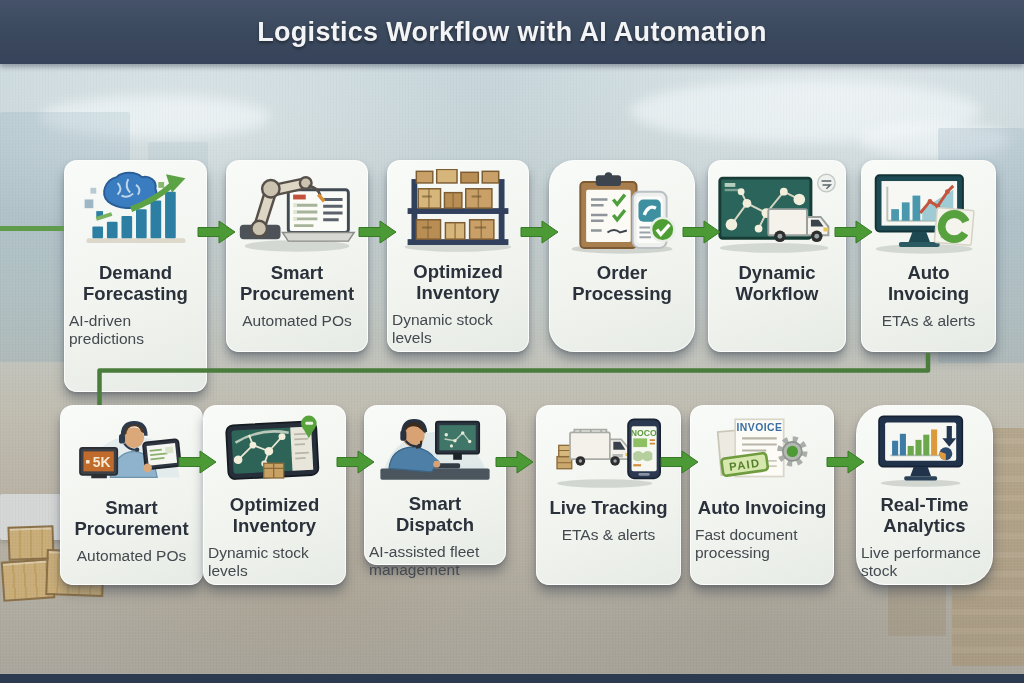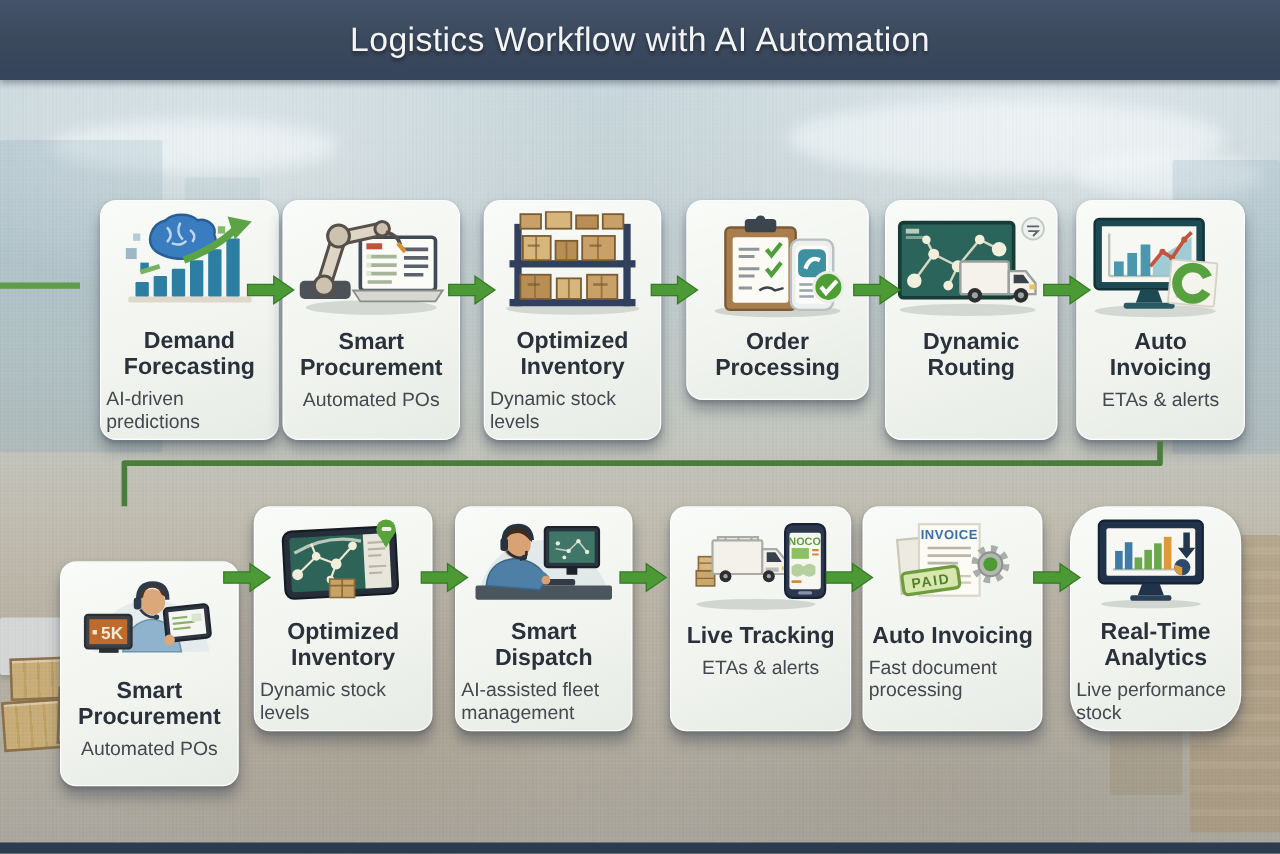--- a/index.html
+++ b/index.html
@@ -19,21 +19,21 @@
       repeating-linear-gradient(0deg, rgba(255,255,255,.03) 0 1px, transparent 1px 3px),
       repeating-linear-gradient(90deg, rgba(60,60,60,.03) 0 1px, transparent 1px 3px);
   }
   .header{
     position:absolute;left:0;top:0;width:1024px;height:64px;z-index:6;
     background:linear-gradient(180deg,#45526a 0%,#3c4a5e 45%,#36435a 100%);
     box-shadow:0 3px 5px rgba(20,30,45,.35);
     display:flex;align-items:center;justify-content:center;
   }
   .header h1{
-    margin:0;font-size:27px;font-weight:normal;color:#f3f4f5;letter-spacing:.3px;
+    margin:0;font-size:27px;font-weight:bold;color:#f3f4f5;letter-spacing:.3px;
     text-shadow:0 2px 3px rgba(0,0,0,.4);
   }
   .decor{position:absolute;z-index:1;}
   .cloud{background:rgba(246,251,253,.55);border-radius:50%;filter:blur(6px);}
   .bldg{border-radius:2px;}
   .crate{background:repeating-linear-gradient(90deg,#c9ad79 0 9px,#bea063 9px 11px);border:2px solid #8a6f45;box-shadow:inset 0 2px 0 rgba(255,255,255,.35);}
   .flow{position:absolute;left:0;top:0;z-index:4;pointer-events:none;}
   .card{
     position:absolute;z-index:3;box-sizing:border-box;
     background:linear-gradient(160deg,#f9fbf8 0%,#f0f3ee 60%,#e7ebe6 100%);
@@ -86,21 +86,21 @@
     <polygon points="683,227.5 704,227.5 704,221 720,232 704,243 704,236.5 683,236.5" fill="#4c9a35" stroke="#357a24" stroke-width="1"></polygon>
     <polygon points="835,227.5 856,227.5 856,221 872,232 856,243 856,236.5 835,236.5" fill="#4c9a35" stroke="#357a24" stroke-width="1"></polygon>
 
     <polygon points="179,457.5 200,457.5 200,451 216,462 200,473 200,466.5 179,466.5" fill="#4c9a35" stroke="#357a24" stroke-width="1"></polygon>
     <polygon points="337,457.5 358,457.5 358,451 374,462 358,473 358,466.5 337,466.5" fill="#4c9a35" stroke="#357a24" stroke-width="1"></polygon>
     <polygon points="496,457.5 517,457.5 517,451 533,462 517,473 517,466.5 496,466.5" fill="#4c9a35" stroke="#357a24" stroke-width="1"></polygon>
     <polygon points="661,457.5 682,457.5 682,451 698,462 682,473 682,466.5 661,466.5" fill="#4c9a35" stroke="#357a24" stroke-width="1"></polygon>
     <polygon points="827,457.5 848,457.5 848,451 864,462 848,473 848,466.5 827,466.5" fill="#4c9a35" stroke="#357a24" stroke-width="1"></polygon>
   </svg>
 
-  <div class="card row-top" style="left:64px;top:160px;width:143px;height:192px;margin-left:16px;">
+  <div class="card row-top" style="left:64px;top:160px;width:143px;height:232px;">
     <div class="icon">
       <svg viewBox="0 0 130 90">
         <rect x="14" y="70" width="102" height="5" rx="2" fill="#ddd8ca"></rect>
         <g fill="#2c7fa3">
           <rect x="20" y="58" width="11" height="12" rx="1"></rect>
             <rect x="35" y="53" width="11" height="17" rx="1"></rect>
           <rect x="50" y="47" width="11" height="23" rx="1"></rect>
             <rect x="65" y="40" width="11" height="30" rx="1"></rect>
           <rect x="80" y="31" width="11" height="39" rx="1"></rect>
             <rect x="95" y="22" width="11" height="48" rx="1"></rect>
@@ -169,21 +169,21 @@
           <rect x="77" y="52" width="25" height="20" fill="#c9a168"></rect>
         </g>
         <path d="M35 20 v20 M60 24 v16 M86 20 v20 M34 52 v20 M62 55 v17 M89 52 v20" stroke="#8a6a3a" stroke-width="1.5" opacity=".8"></path>
         <path d="M28 28 h10 M79 28 h10 M28 60 h10 M82 60 h12" stroke="#6e532c" stroke-width="2" opacity=".6"></path>
       </svg>
     </div>
     <h3>Optimized Inventory</h3>
     <p>Dynamic stock levels</p>
   </div>
 
-  <div class="card row-top" style="left:549px;top:160px;width:146px;height:160px;">
+  <div class="card row-top" style="left:549px;top:160px;width:146px;height:192px;border-radius:25px;">
     <div class="icon">
       <svg viewBox="0 0 130 90">
         <ellipse cx="65" cy="81" rx="52" ry="5" fill="#c8ccc6" opacity=".8"></ellipse>
         <rect x="22" y="12" width="58" height="68" rx="4" fill="#a97e4e" stroke="#7c5a34" stroke-width="2"></rect>
         <rect x="28" y="20" width="46" height="54" rx="2" fill="#fbfaf5"></rect>
         <rect x="38" y="5" width="26" height="11" rx="3" fill="#3c444d"></rect>
         <circle cx="51" cy="6" r="4" fill="#3c444d"></circle>
         <path d="M33 30 h17 M33 36 h13 M33 46 h17 M33 52 h13 M33 62 h11" stroke="#8f959b" stroke-width="2.5"></path>
         <path d="M56 30 l4 5 8 -10" stroke="#4f9e3d" stroke-width="3.5" fill="none"></path>
         <path d="M56 46 l4 5 8 -10" stroke="#4f9e3d" stroke-width="3.5" fill="none"></path>
@@ -221,21 +221,21 @@
         <rect x="56" y="40" width="40" height="27" rx="2" fill="#f4f2ea" stroke="#9aa09e" stroke-width="2"></rect>
         <path d="M96 48 h14 l8 10 v9 h-22 Z" fill="#f4f2ea" stroke="#9aa09e" stroke-width="2"></path>
         <path d="M100 51 h8 l5 7 h-13 Z" fill="#3a434b"></path>
         <circle cx="68" cy="68" r="6" fill="#2e2e2e"></circle>
           <circle cx="68" cy="68" r="2.5" fill="#9aa5aa"></circle>
         <circle cx="106" cy="68" r="6" fill="#2e2e2e"></circle>
           <circle cx="106" cy="68" r="2.5" fill="#9aa5aa"></circle>
         <rect x="113" y="59" width="5" height="4" fill="#e8c55a"></rect>
       </svg>
     </div>
-    <h3>Dynamic Routing</h3>
+    <h3>Dynamic Workflow</h3>
   </div>
 
   <div class="card row-top" style="left:861px;top:160px;width:135px;height:192px;">
     <div class="icon">
       <svg viewBox="0 0 130 90">
         <ellipse cx="60" cy="81" rx="50" ry="5" fill="#ccd1cb" opacity=".8"></ellipse>
         <rect x="10" y="5" width="90" height="58" rx="4" fill="#1d4a52" stroke="#123238" stroke-width="2"></rect>
         <rect x="16" y="11" width="78" height="46" fill="#f7f8f3"></rect>
         <path d="M22 52 h66 M22 52 v-35" stroke="#b9c2bb" stroke-width="2"></path>
         <rect x="26" y="40" width="8" height="12" fill="#4a98ad"></rect>
@@ -252,21 +252,21 @@
           <rect x="72" y="40" width="38" height="36" rx="2" fill="#f4f3ec" stroke="#d5d2c5" stroke-width="1.5"></rect>
           <path d="M78 48 h26 M78 70 h18" stroke="#c9c6ba" stroke-width="2"></path>
         </g>
         <circle cx="91" cy="58" r="13" fill="none" stroke="#57a23f" stroke-width="8" stroke-dasharray="66 12" transform="rotate(45 91 58)"></circle>
       </svg>
     </div>
     <h3>Auto Invoicing</h3>
     <p>ETAs &amp; alerts</p>
   </div>
 
-  <div class="card row-bottom" style="left:48px;top:405px;width:143px;height:180px;margin-top:44px;">
+  <div class="card row-bottom" style="left:60px;top:405px;width:143px;height:180px;">
     <div class="icon">
       <svg viewBox="0 0 130 90">
         <path d="M12 72 q10 -46 54 -48 q46 2 54 48 Z" fill="#e2eaec" opacity=".9"></path>
         <path d="M40 72 q4 -28 27 -30 q23 2 27 30 Z" fill="#8fb3cc" stroke="#6d93ad" stroke-width="1.5"></path>
         <circle cx="67" cy="26" r="12" fill="#dba87a"></circle>
         <path d="M55 24 q0 -14 12.5 -14 q12 0 12 12 l-4 -3 q-2 -6 -8 -6 q-8 0 -9 9 Z" fill="#4c3624"></path>
         <path d="M54 24 q0 -15 13.5 -15 q13.5 0 13.5 15" stroke="#2c3a4c" stroke-width="4" fill="none"></path>
         <rect x="50" y="22" width="7" height="11" rx="3" fill="#2c3a4c"></rect>
         <path d="M56 33 q6 8 14 7" stroke="#2c3a4c" stroke-width="2.5" fill="none"></path>
           <circle cx="71" cy="40" r="2.5" fill="#2c3a4c"></circle>
@@ -308,21 +308,21 @@
         <polygon points="97,17 111,17 104,29" fill="#58a33b"></polygon>
         <rect x="100" y="10" width="9" height="3.5" rx="1.5" fill="#eef4e6"></rect>
         <rect x="52" y="58" width="23" height="17" fill="#c8a164" stroke="#8a6a3a" stroke-width="1.5"></rect>
         <path d="M52 64 h23 M63.5 58 v17" stroke="#8a6a3a" stroke-width="1.5"></path>
       </svg>
     </div>
     <h3>Optimized Inventory</h3>
     <p>Dynamic stock levels</p>
   </div>
 
-  <div class="card row-bottom" style="left:364px;top:405px;width:142px;height:180px;">
+  <div class="card row-bottom" style="left:364px;top:405px;width:142px;height:160px;">
     <div class="icon">
       <svg viewBox="0 0 130 90">
         <path d="M6 66 q14 -42 58 -44 q42 4 60 44 Z" fill="#dde6e8" opacity=".85"></path>
         <rect x="66" y="10" width="50" height="37" rx="3" fill="#2b3540" stroke="#1b222a" stroke-width="2"></rect>
         <rect x="70" y="14" width="42" height="29" fill="#3f7668"></rect>
         <path d="M76 30 L88 32 L97 23 L105 33" stroke="#e9ecd9" stroke-width="1.5" fill="none" opacity=".75"></path>
         <circle cx="78" cy="25" r="2" fill="#e9ecd9"></circle>
           <circle cx="88" cy="32" r="2" fill="#e9ecd9"></circle>
           <circle cx="97" cy="23" r="2" fill="#e9ecd9"></circle>
         <circle cx="105" cy="33" r="2" fill="#e9ecd9"></circle>

